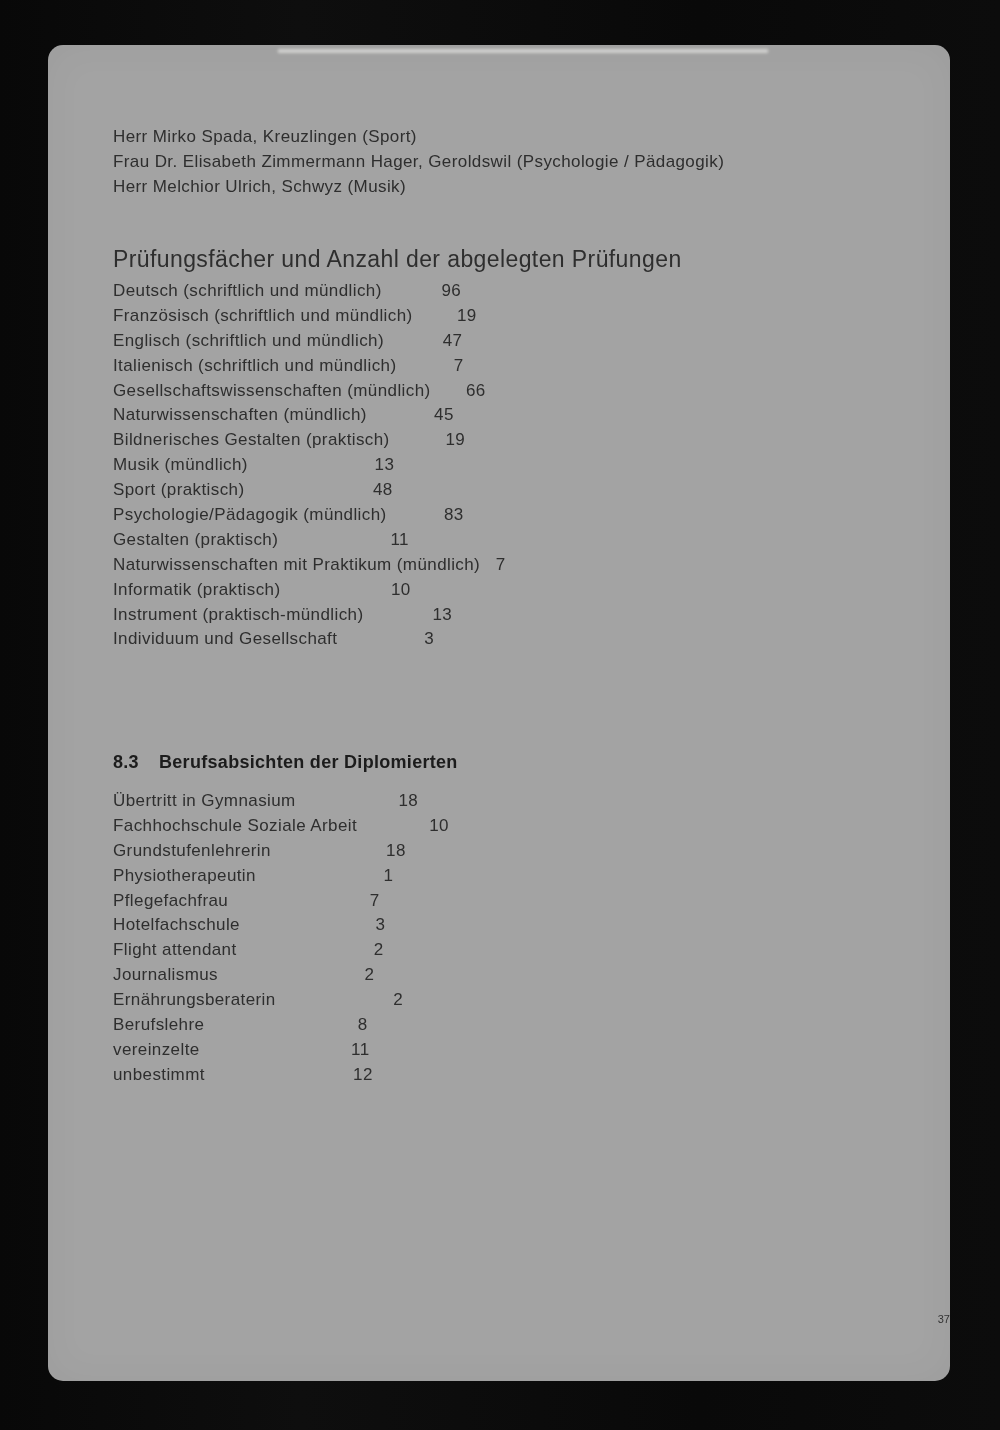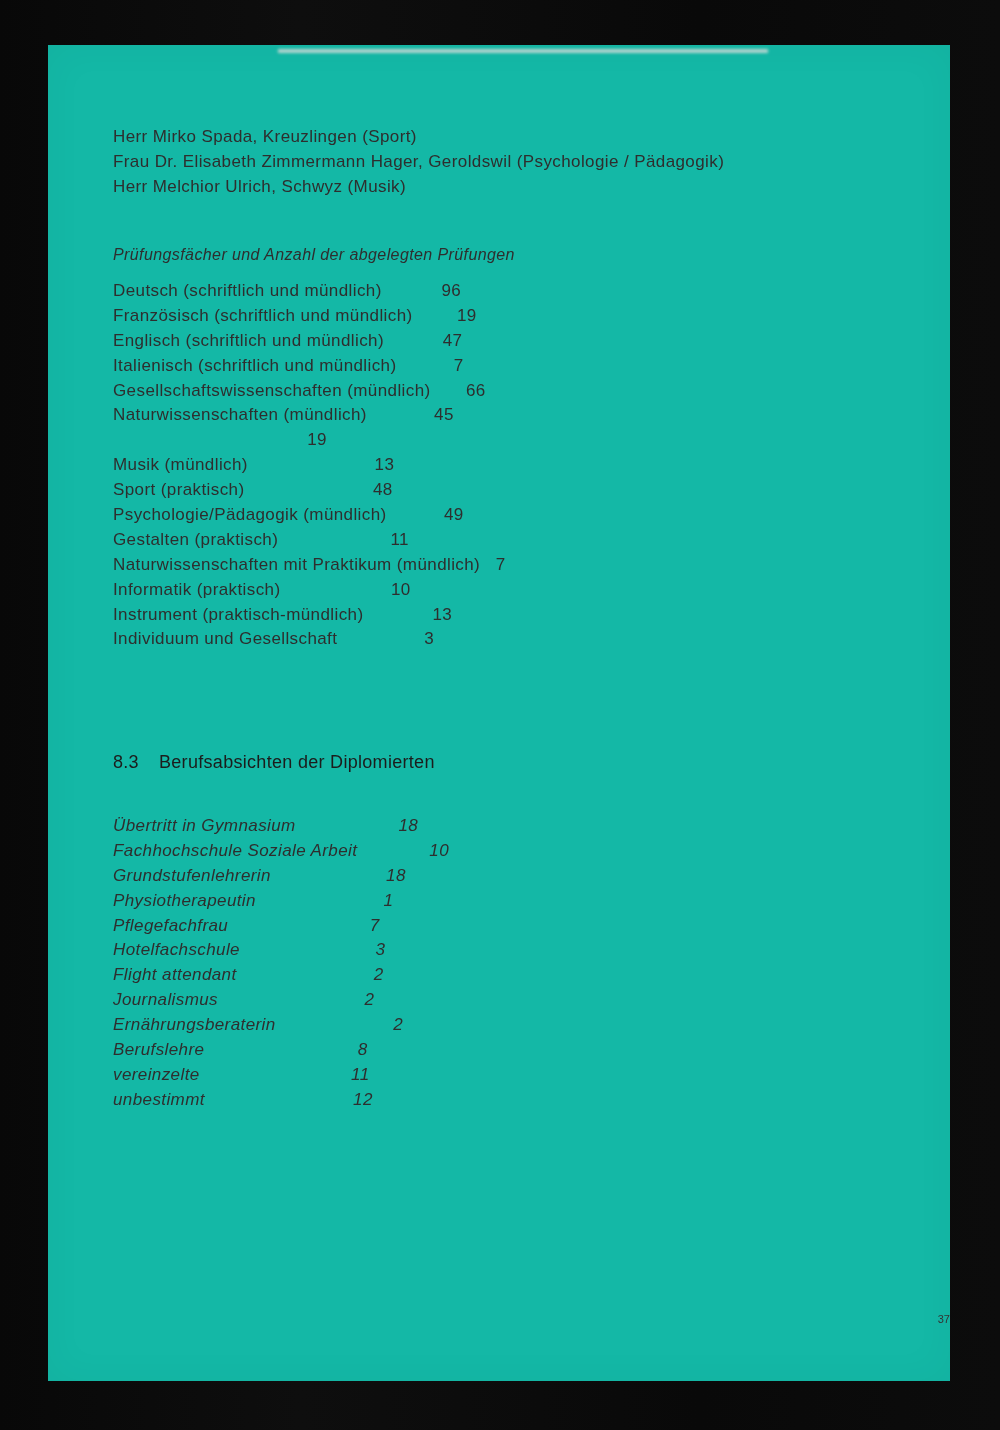--- a/index.html
+++ b/index.html
@@ -18,23 +18,24 @@
     position: absolute;
     inset: 0;
     background: linear-gradient(90deg, #080808 0%, #0e0e0e 30%, #090909 70%, #0c0c0c 100%);
   }
   .page {
     position: absolute;
     left: 48px;
     top: 45px;
     width: 902px;
     height: 1336px;
-    background: #14b8a6;
+    background: #a3a3a3;
     color: #2e2e2e;
     box-shadow: inset 0 0 40px rgba(0,0,0,0.04);
+    border-radius: 15px;
   }
   .scan-streak {
     position: absolute;
     left: 230px;
     top: 4px;
     width: 490px;
     height: 4px;
     background: #dcdcda;
     filter: blur(1.5px);
     opacity: .8;
@@ -45,32 +46,31 @@
     top: 79px;
     font-size: 17px;
     line-height: 25px;
     letter-spacing: 0.4px;
     white-space: nowrap;
   }
   .exam-heading {
     position: absolute;
     left: 65px;
     top: 201px;
-    font-size: 16px;
-    font-style: italic;
+    font-size: 23px;
     letter-spacing: 0.4px;
     white-space: nowrap;
   }
   .list {
     position: absolute;
     left: 65px;
     width: 408px;
   }
   .exam-list   { top: 234px; }
-  .career-list { top: 769px; font-style: italic; }
+  .career-list { top: 744px; }
   .row {
     display: flex;
     align-items: baseline;
     height: 24.9px;
     line-height: 24.9px;
     font-size: 17px;
     letter-spacing: 0.4px;
   }
   .row .lab {
     white-space: nowrap;
@@ -79,21 +79,21 @@
   .row .val {
     flex: 1 1 auto;
     min-width: 24px;
     text-align: center;
   }
   .career-heading {
     position: absolute;
     left: 65px;
     top: 707px;
     font-size: 18px;
-    font-weight: normal;
+    font-weight: bold;
     color: #1c1c1c;
     letter-spacing: 0.3px;
     white-space: nowrap;
   }
   .career-heading .sec-num {
     display: inline-block;
     width: 46px;
   }
   .page-number {
     position: absolute;
@@ -141,33 +141,34 @@
       </div>
       <div class="row">
         <span class="lab">Gesellschaftswissenschaften (mündlich)</span>
         <span class="val">66</span>
       </div>
       <div class="row">
         <span class="lab">Naturwissenschaften (mündlich)</span>
         <span class="val">45</span>
       </div>
       <div class="row">
+        <span class="lab">Bildnerisches Gestalten (praktisch)</span>
         <span class="val">19</span>
       </div>
       <div class="row">
         <span class="lab">Musik (mündlich)</span>
         <span class="val">13</span>
       </div>
       <div class="row">
         <span class="lab">Sport (praktisch)</span>
         <span class="val">48</span>
       </div>
       <div class="row">
         <span class="lab">Psychologie/Pädagogik (mündlich)</span>
-        <span class="val">49</span>
+        <span class="val">83</span>
       </div>
       <div class="row">
         <span class="lab">Gestalten (praktisch)</span>
         <span class="val">11</span>
       </div>
       <div class="row">
         <span class="lab">Naturwissenschaften mit Praktikum (mündlich)</span>
         <span class="val">7</span>
       </div>
       <div class="row">

